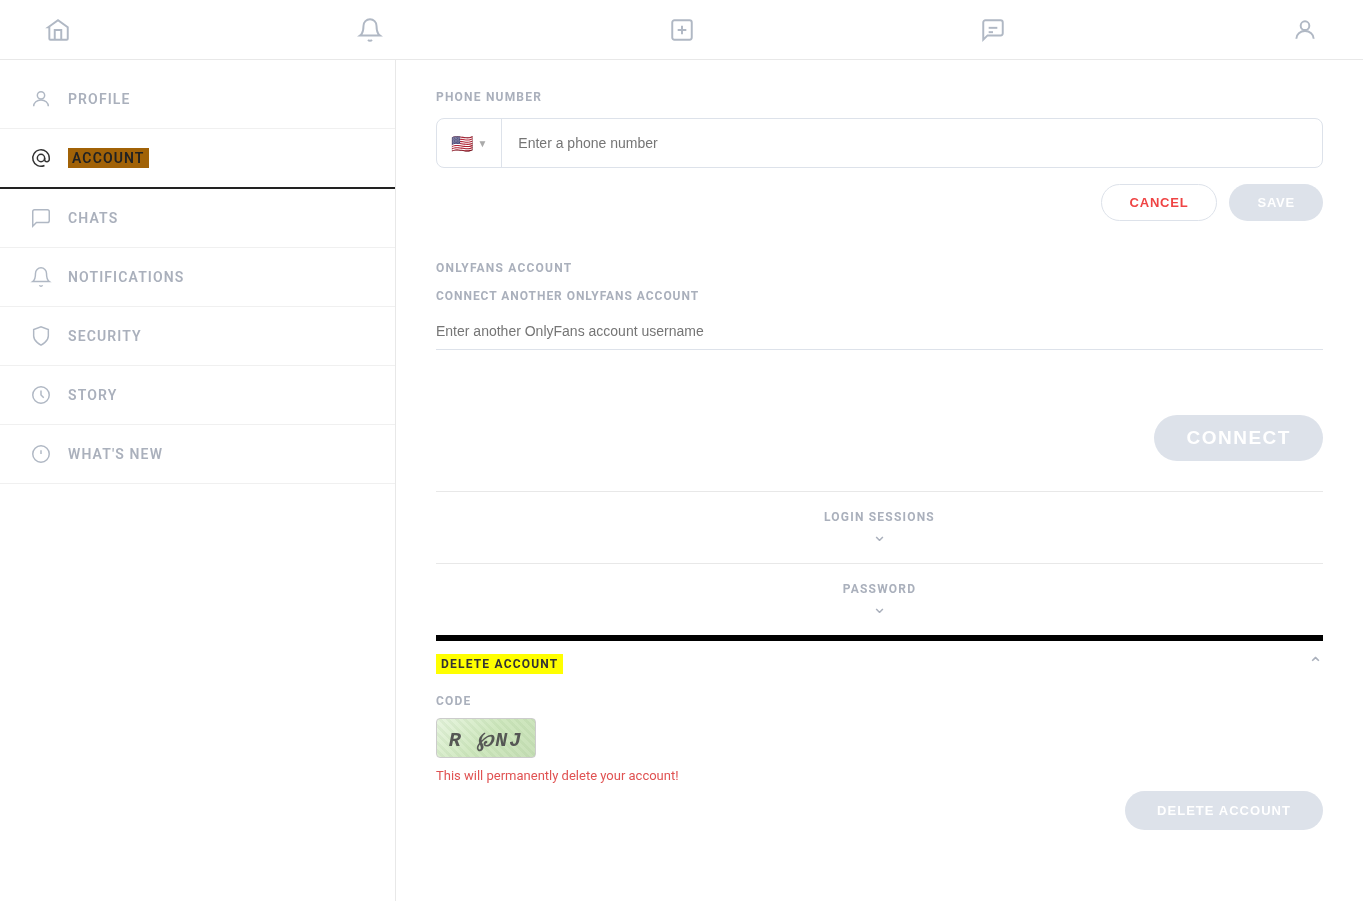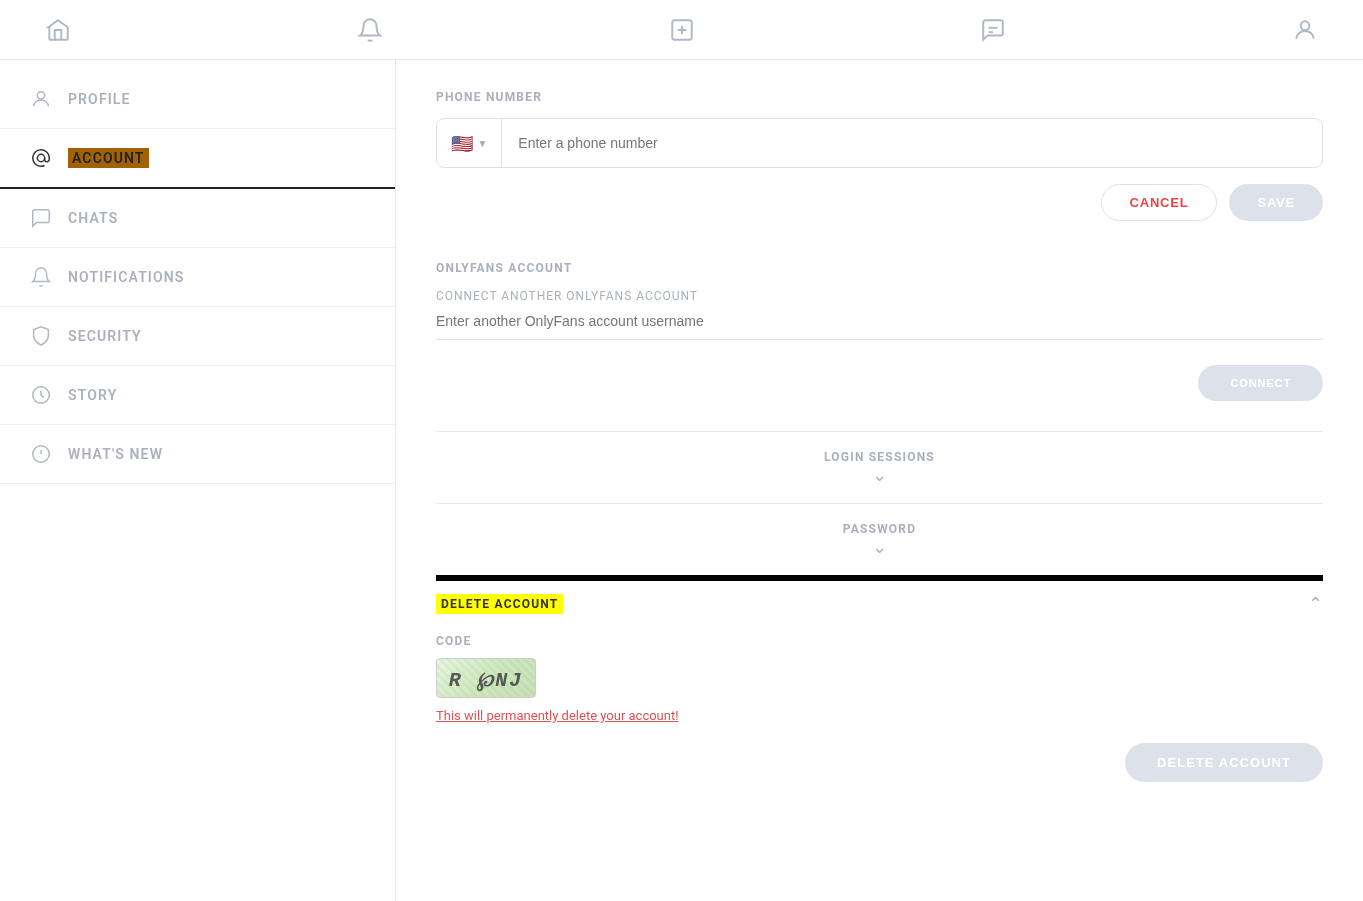--- a/index.html
+++ b/index.html
@@ -153,24 +153,25 @@
       border-radius: 50px;
       padding: 10px 28px;
       cursor: pointer;
       text-transform: uppercase;
     }
 
     
     .of-section { margin-bottom: 30px; }
     .of-connect-label {
       font-size: 12px;
-      font-weight: 400;
+      font-weight: 700;
       color: #aab0bc;
       letter-spacing: 0.08em;
       text-transform: uppercase;
+      margin-bottom: 10px;
     }
     .of-input {
       width: 100%;
       border: none;
       border-bottom: 1px solid #dde2ea;
       outline: none;
       padding: 10px 0;
       font-size: 14px;
       color: #999;
       background: transparent;
@@ -178,27 +179,28 @@
     }
     .of-actions {
       display: flex;
       justify-content: flex-end;
       margin-bottom: 30px;
     }
     .btn-connect {
       border: none;
       background: #dde2ea;
       color: #fff;
-      font-size: 11px;
+      font-size: 19px;
       font-weight: 700;
       letter-spacing: 0.08em;
       border-radius: 50px;
       padding: 12px 32px;
       cursor: pointer;
       text-transform: uppercase;
+      margin-top: 40px;
     }
 
     
     .collapsible {
       border-top: 1px solid #e8e8e8;
       padding: 18px 0;
       display: flex;
       align-items: center;
       justify-content: space-between;
       cursor: pointer;
@@ -271,22 +273,21 @@
         45deg,
         transparent,
         transparent 3px,
         rgba(100,150,80,0.08) 3px,
         rgba(100,150,80,0.08) 6px
       );
     }
     .warning-text {
       font-size: 13px;
       color: #e05252;
-      margin-bottom: 20px;
-      text-decoration: underline;
+      margin-bottom: 8px;
     }
     .delete-actions {
       display: flex;
       justify-content: flex-end;
     }
     .btn-delete {
       border: none;
       background: #dde2ea;
       color: #fff;
       font-size: 13px;

